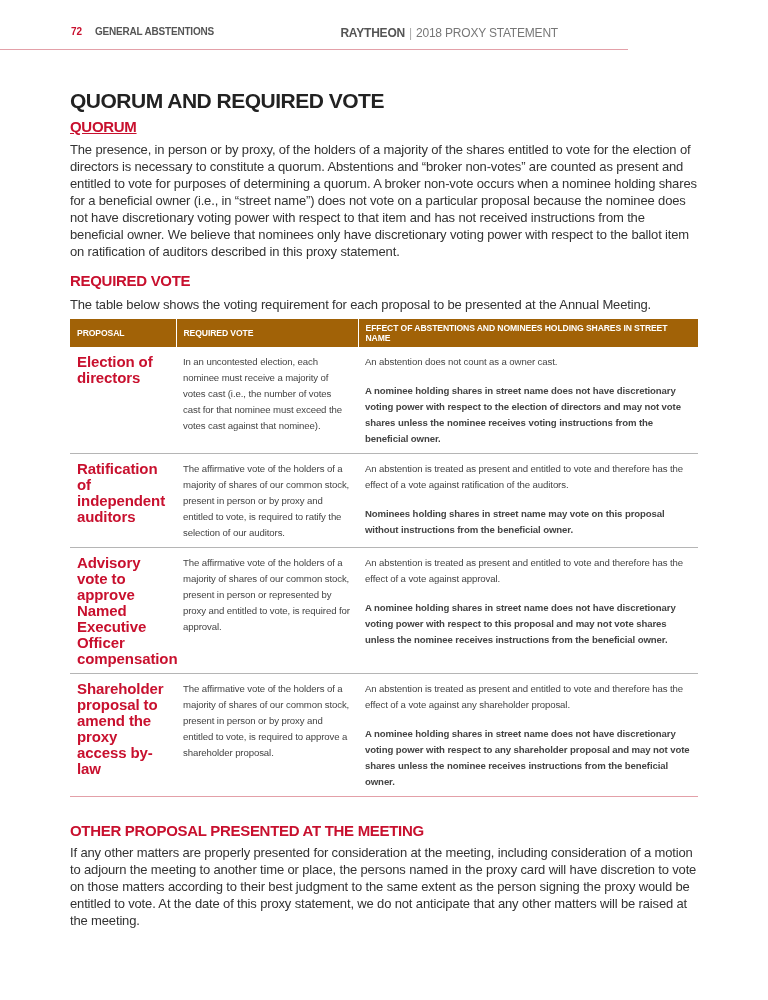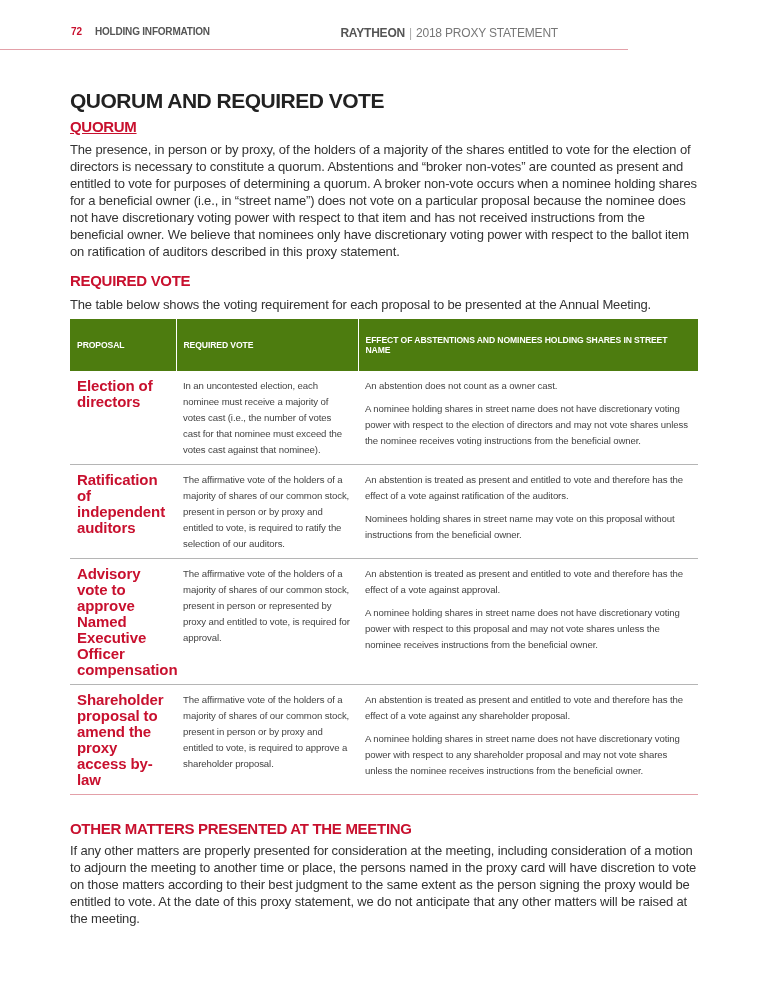--- a/index.html
+++ b/index.html
@@ -14,38 +14,38 @@
   .pg-right .sep { color: #aaa; margin: 0 4px; }
   .content { position: absolute; left: 70px; top: 88px; width: 628px; }
   h1 { margin: 0; font-size: 21px; font-weight: bold; color: #222; letter-spacing: -0.5px; line-height: 26px; }
   h2 { margin: 0; font-size: 15px; font-weight: bold; color: #c8102e; letter-spacing: -0.3px; line-height: 20px; }
   p { margin: 0; font-size: 13px; line-height: 17px; color: #333; letter-spacing: -0.15px; }
   .h2-quorum { margin-top: 3px; text-decoration: underline; }
   .p-quorum { margin-top: 4px; }
   .h2-vote { margin-top: 11px; }
   .p-vote { margin-top: 5px; }
   table { border-collapse: collapse; width: 628px; margin-top: 6px; table-layout: fixed; }
-  th { background: #4d7c0f; color: #fff; font-size: 8.6px; font-weight: bold; text-align: left;
-       padding: 16px 7px; height: 13px; letter-spacing: -0.1px; border-left: 1px solid #fff; margin-top: 15px; }
+  th { background: #a16207; color: #fff; font-size: 8.6px; font-weight: bold; text-align: left;
+       padding: 4px 7px; height: 13px; letter-spacing: -0.1px; border-left: 1px solid #fff; margin-top: 15px; }
   th:first-child { border-left: none; }
   td { vertical-align: top; font-size: 9.6px; line-height: 16px; color: #444; padding: 7px 7px 6px 7px;
        border-bottom: 1px solid #b5b5b5; letter-spacing: -0.1px; }
   tr.last td { border-bottom: 1px solid #e3a0a8; }
   td.prop { color: #c8102e; font-weight: bold; font-size: 15px; }
-  td.effect div + div { margin-top: 7px; }
+  td.effect div + div { margin-top: 13px; font-weight: bold; }
   col.c1 { width: 106px; } col.c2 { width: 182px; } col.c3 { width: 340px; }
   .h2-other { margin-top: 24px; }
   .p-other { margin-top: 3px; }
 </style>
 </head>
 <body>
 
 <div class="topbar">
   <span class="pg-num">72</span>
-  <span class="pg-section">HOLDING INFORMATION</span>
+  <span class="pg-section">GENERAL ABSTENTIONS</span>
   <span class="pg-right">
     <span class="brand">RAYTHEON</span><span class="sep">|</span><span>2018 PROXY STATEMENT</span>
   </span>
 </div>
 
 <div class="content">
   <h1>QUORUM AND REQUIRED VOTE</h1>
 
   <h2 class="h2-quorum">QUORUM</h2>
   <p class="p-quorum">The presence, in person or by proxy, of the holders of a majority of the shares entitled to vote for the election of directors is necessary to constitute a quorum. Abstentions and “broker non-votes” are counted as present and entitled to vote for purposes of determining a quorum. A broker non-vote occurs when a nominee holding shares for a beneficial owner (i.e., in “street name”) does not vote on a particular proposal because the nominee does not have discretionary voting power with respect to that item and has not received instructions from the beneficial owner. We believe that nominees only have discretionary voting power with respect to the ballot item on ratification of auditors described in this proxy statement.</p>
@@ -95,15 +95,15 @@
         <td class="prop">Shareholder proposal to amend the proxy access by-law</td>
         <td>The affirmative vote of the holders of a majority of shares of our common stock, present in person or by proxy and entitled to vote, is required to approve a shareholder proposal.</td>
         <td class="effect">
           <div>An abstention is treated as present and entitled to vote and therefore has the effect of a vote against any shareholder proposal.</div>
           <div>A nominee holding shares in street name does not have discretionary voting power with respect to any shareholder proposal and may not vote shares unless the nominee receives instructions from the beneficial owner.</div>
         </td>
       </tr>
     </tbody>
   </table>
 
-  <h2 class="h2-other">OTHER MATTERS PRESENTED AT THE MEETING</h2>
+  <h2 class="h2-other">OTHER PROPOSAL PRESENTED AT THE MEETING</h2>
   <p class="p-other">If any other matters are properly presented for consideration at the meeting, including consideration of a motion to adjourn the meeting to another time or place, the persons named in the proxy card will have discretion to vote on those matters according to their best judgment to the same extent as the person signing the proxy would be entitled to vote. At the date of this proxy statement, we do not anticipate that any other matters will be raised at the meeting.</p>
 </div>
 
 </body></html>

